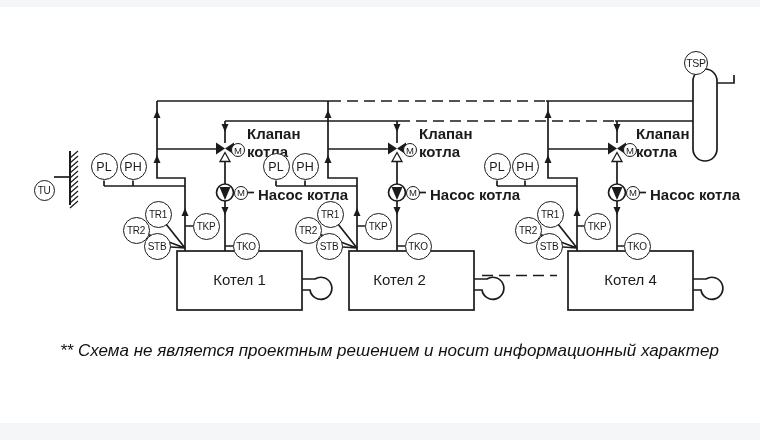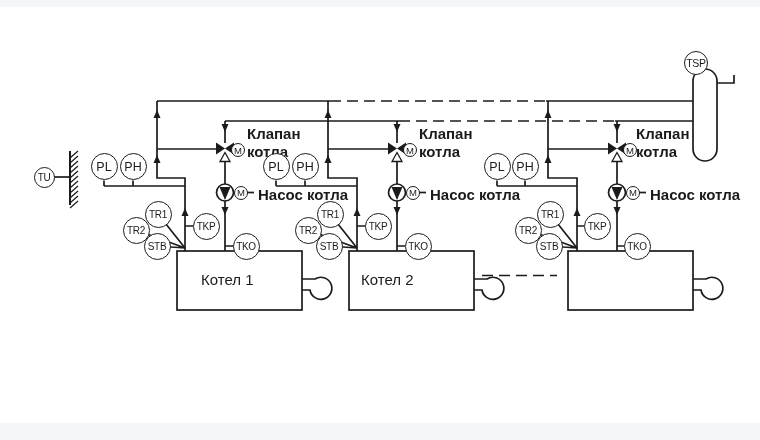--- a/index.html
+++ b/index.html
@@ -14,26 +14,26 @@
   }
   svg { position:absolute; left:0; top:0; z-index:1; }
   .inst {
     position:absolute; box-sizing:border-box;
     border:1.7px solid #1b1b1b; border-radius:50%; background:#ffffff;
     display:flex; align-items:center; justify-content:center;
     color:#1b1b1b; z-index:2; letter-spacing:-0.3px;
   }
   .s27 { width:27px; height:27px; font-size:10px;align-items:center; }
   .s27.big { font-size:12.5px; letter-spacing:0; }
-  .s21 { width:21px; height:21px; font-size:10px; }
+  .s21 { width:21px; height:21px; font-size:10px;margin-top:13px; }
   .s24 { width:24px; height:24px; font-size:10.5px; }
   .m14 { width:14px; height:14px; font-size:9.5px; letter-spacing:0; }
   .lbl { position:absolute; color:#1b1b1b; z-index:2; }
   .blbl { font-weight:bold; font-size:15px; line-height:1.25; }
-  .boiler-name { font-size:15px; text-align:left; width:125px;margin-left:24px; }
+  .boiler-name { font-size:15px; text-align:center; width:125px; }
   .note {
     font-style:oblique; font-size:17px; white-space:nowrap; color:#111;
   }
 </style>
 </head>
 <body>
 
 <div id="frame">
 <div id="canvas"></div>
 
@@ -236,14 +236,16 @@
       <span>TKO</span>
     </div>
 <div class="inst m14" style="left:623px;top:143px">
       <span>M</span>
     </div>
 <div class="inst m14" style="left:626px;top:185.5px">
       <span>M</span>
     </div>
 <div class="lbl blbl" style="left:636px;top:124.5px;width:52px">Клапан котла</div>
 <div class="lbl blbl" style="left:650px;top:186px;white-space:nowrap">Насос котла</div>
-
+<div class="lbl boiler-name" style="left:568px;top:271px">Котел 4</div>
+
+<div class="lbl note" style="left:60px;top:341px">** Схема не является проектным решением и носит информационный характер</div>
 </div>
 
 </body></html>

